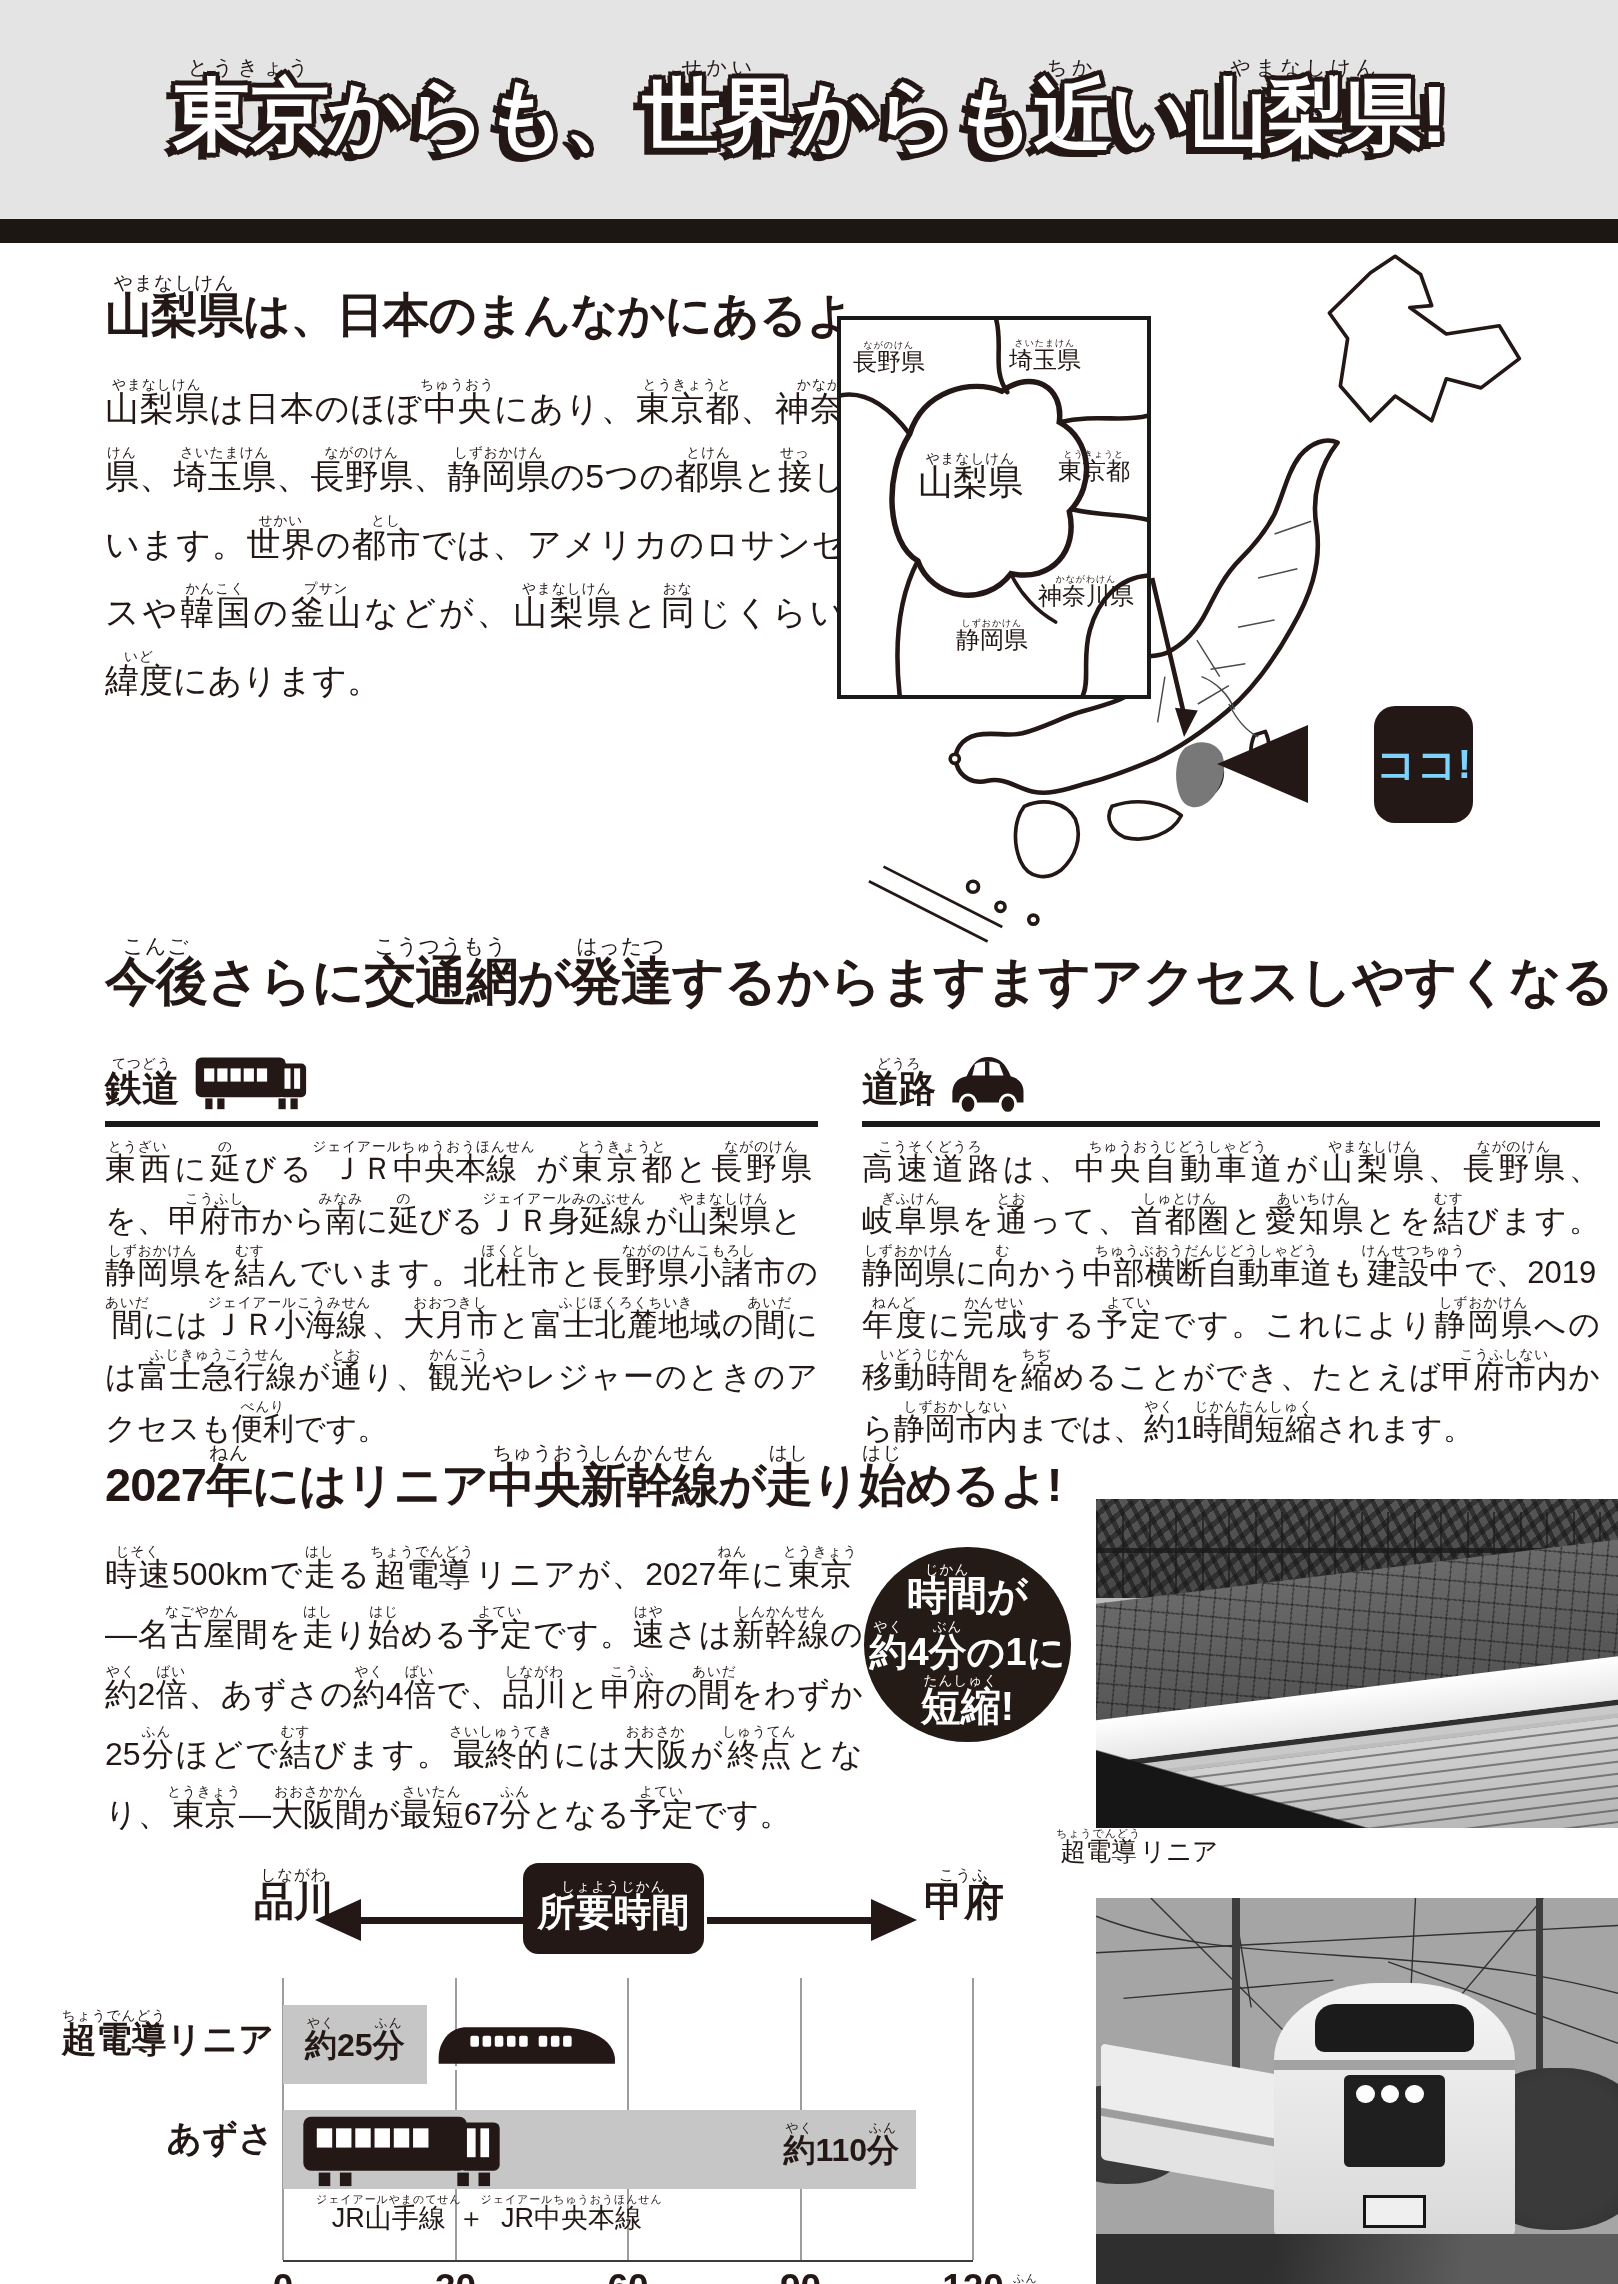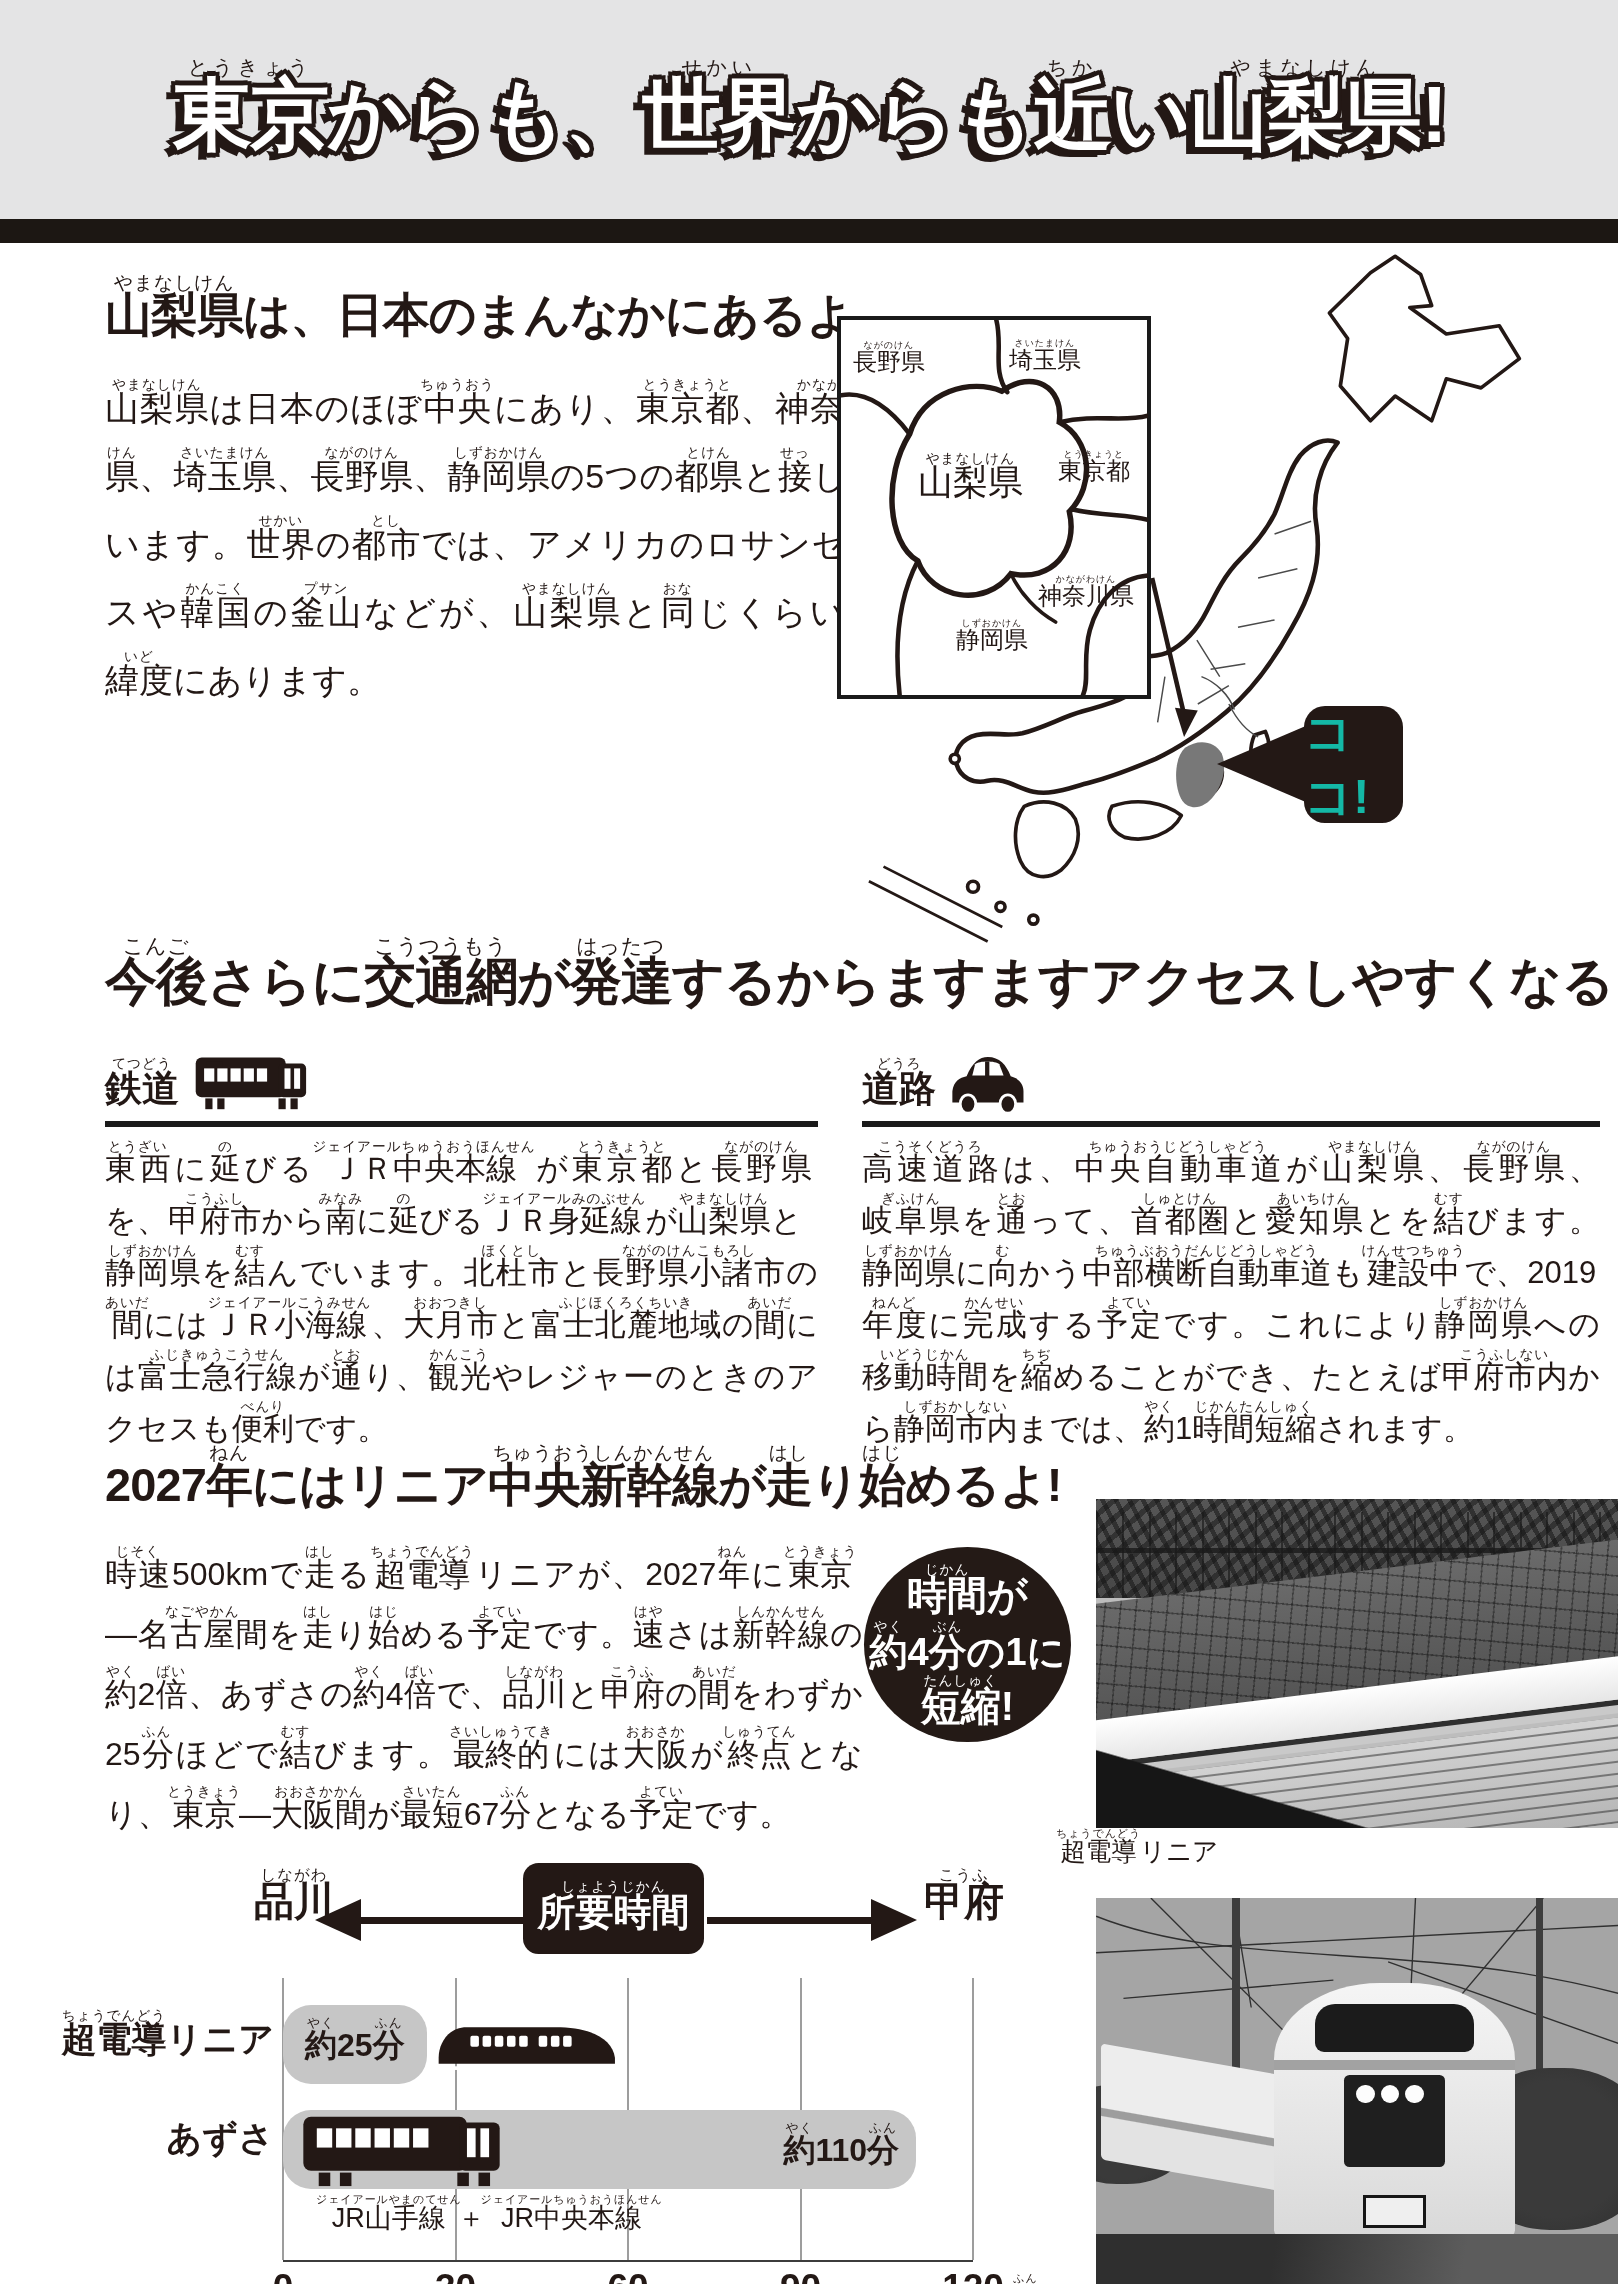--- a/index.html
+++ b/index.html
@@ -36,22 +36,22 @@
 
   
   .mapwrap { position:absolute; left:836px; top:247px; width:783px; height:713px; }
   .mapwrap svg { position:absolute; left:0; top:0; }
   .inset { position:absolute; left:0.9px; top:69px; width:314px; height:383px; background:#ffffff;
            border:4.1px solid #1a1a1a; }
   .plabel { position:absolute; font-size:24px; white-space:nowrap; color:#231815; }
   .plabel rt { font-size:9px; }
   .plabel.big { font-size:35px; }
   .plabel.big rt { font-size:13.7px; }
-  .koko { position:absolute; left:1304px; top:706px; width:99px; height:117px; background:#231815;
-          border-radius:21px; color:#14b8a6; font-size:48px; font-weight:900;
+  .koko { position:absolute; left:1374px; top:706px; width:99px; height:117px; background:#231815;
+          border-radius:21px; color:#7dd3fc; font-size:40px; font-weight:900;
           display:flex; align-items:center; justify-content:center; z-index:5; }
   .koko-tri { position:absolute; left:1217px; top:725px; width:0; height:0; z-index:5;
           border-top:39px solid transparent; border-bottom:39px solid transparent;
           border-right:91px solid #231815; }
 
   
   .col { position:absolute; top:1045px; }
   .col.rail { left:105px;  width:713px; }
   .col.road { left:862px; width:738px; }
   .colhead { display:flex; align-items:flex-end; gap:7px; height:69px; }
@@ -135,21 +135,21 @@
   .ah-r { left:871px; border-left:46px solid #231815; }
   .duration-box { position:absolute; left:523px; top:1863px; width:181px; height:91px; background:#231815;
       border-radius:15.5px; color:#fff; display:flex; align-items:center; justify-content:center;
       font-size:38px; font-weight:700; white-space:nowrap; }
   .duration-box rt { font-size:13.7px; }
 
   
   .plot { position:absolute; left:283px; top:1978px; width:690px; height:284px;
           border-bottom:2.7px solid #3c3c3c; }
   .gridline { position:absolute; top:0; bottom:0; width:1.4px; background:#3c3c3c; transform:translateX(-0.5px); }
-  .bar { position:absolute; left:0; background:#c6c6c6; height:79px; z-index:2;border-radius:28px; }
+  .bar { position:absolute; left:0; background:#c6c6c6; height:79px; z-index:2; }
   .bar1 { top:27px; }
   .bar2 { top:132px; }
   .vlabel { position:absolute; font-size:32px; font-weight:600; white-space:nowrap; color:#231815; }
   .vlabel rt { font-size:12.8px; }
   .vl1 { left:50%; top:50%; transform:translate(-50%,-56%); }
   .vl2 { right:16.4px; top:50%; transform:translateY(-56%); }
   .icon-shink { position:absolute; left:152px; top:38px; z-index:3; }
   .icon-azusa { position:absolute; left:11px; top:0.9px; }
   .rowlabel { position:absolute; font-size:35px; font-weight:600; text-align:right; white-space:nowrap; }
   .rowlabel rt { font-size:13.7px; }

